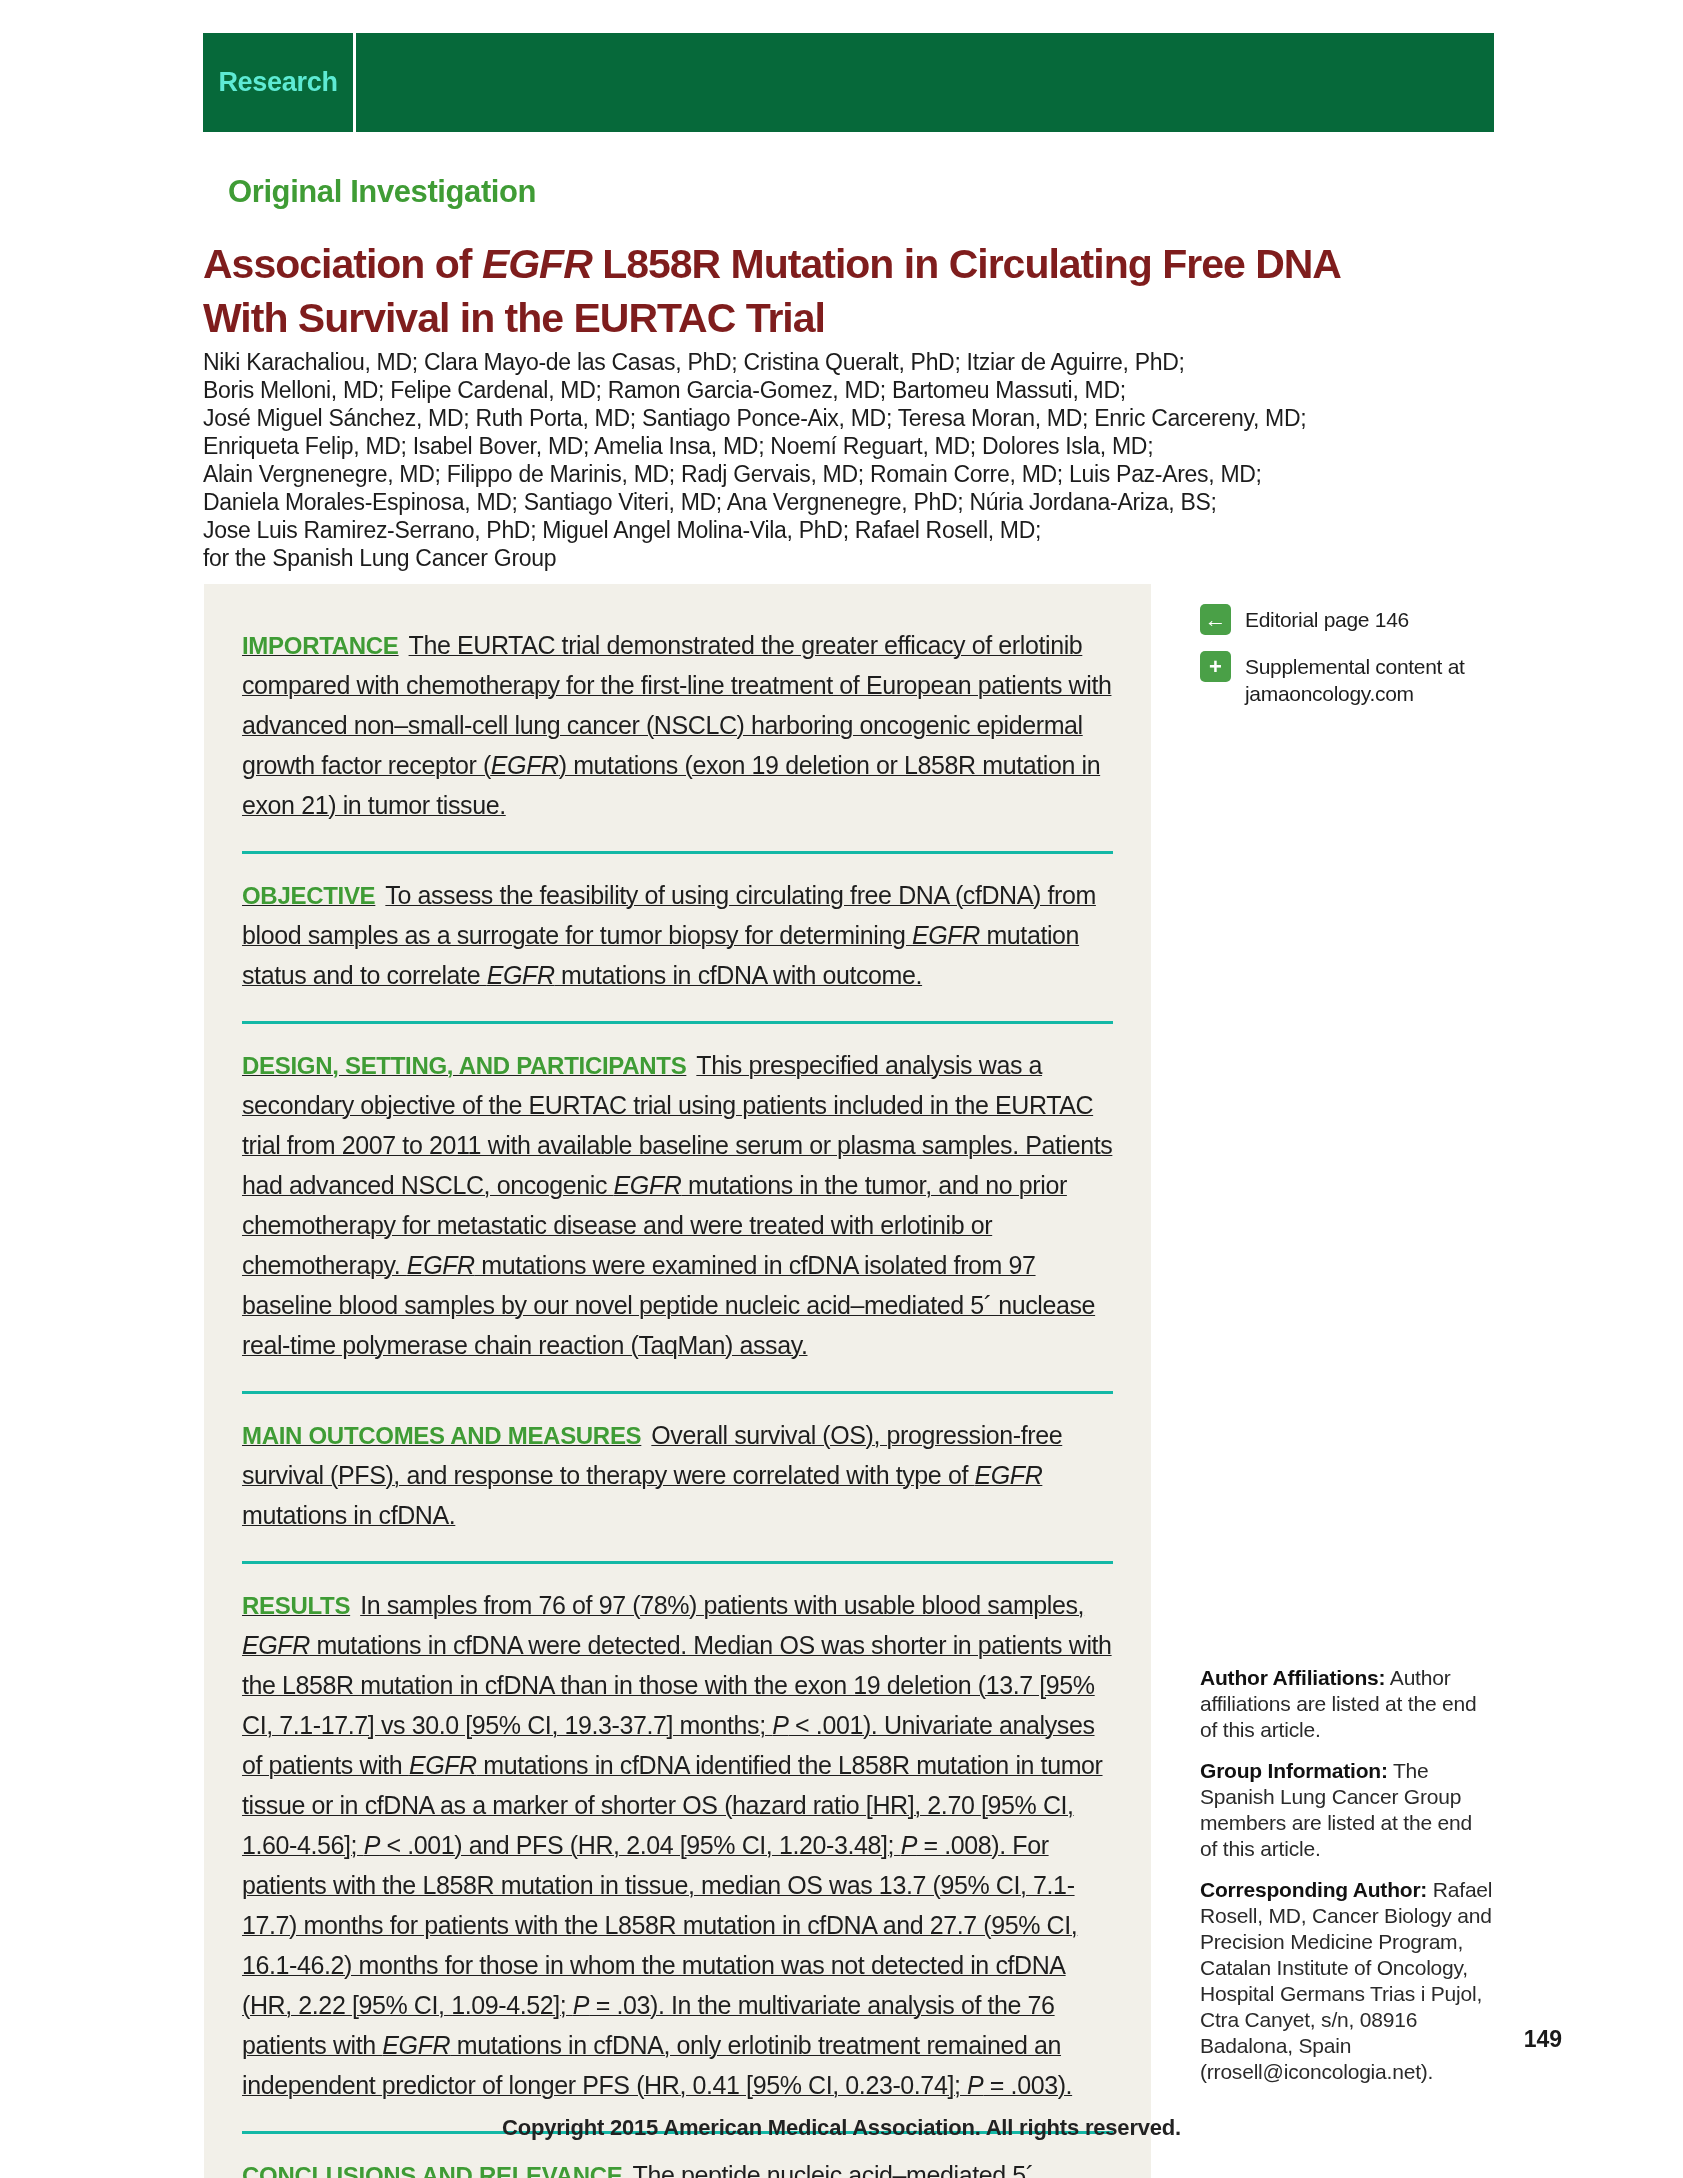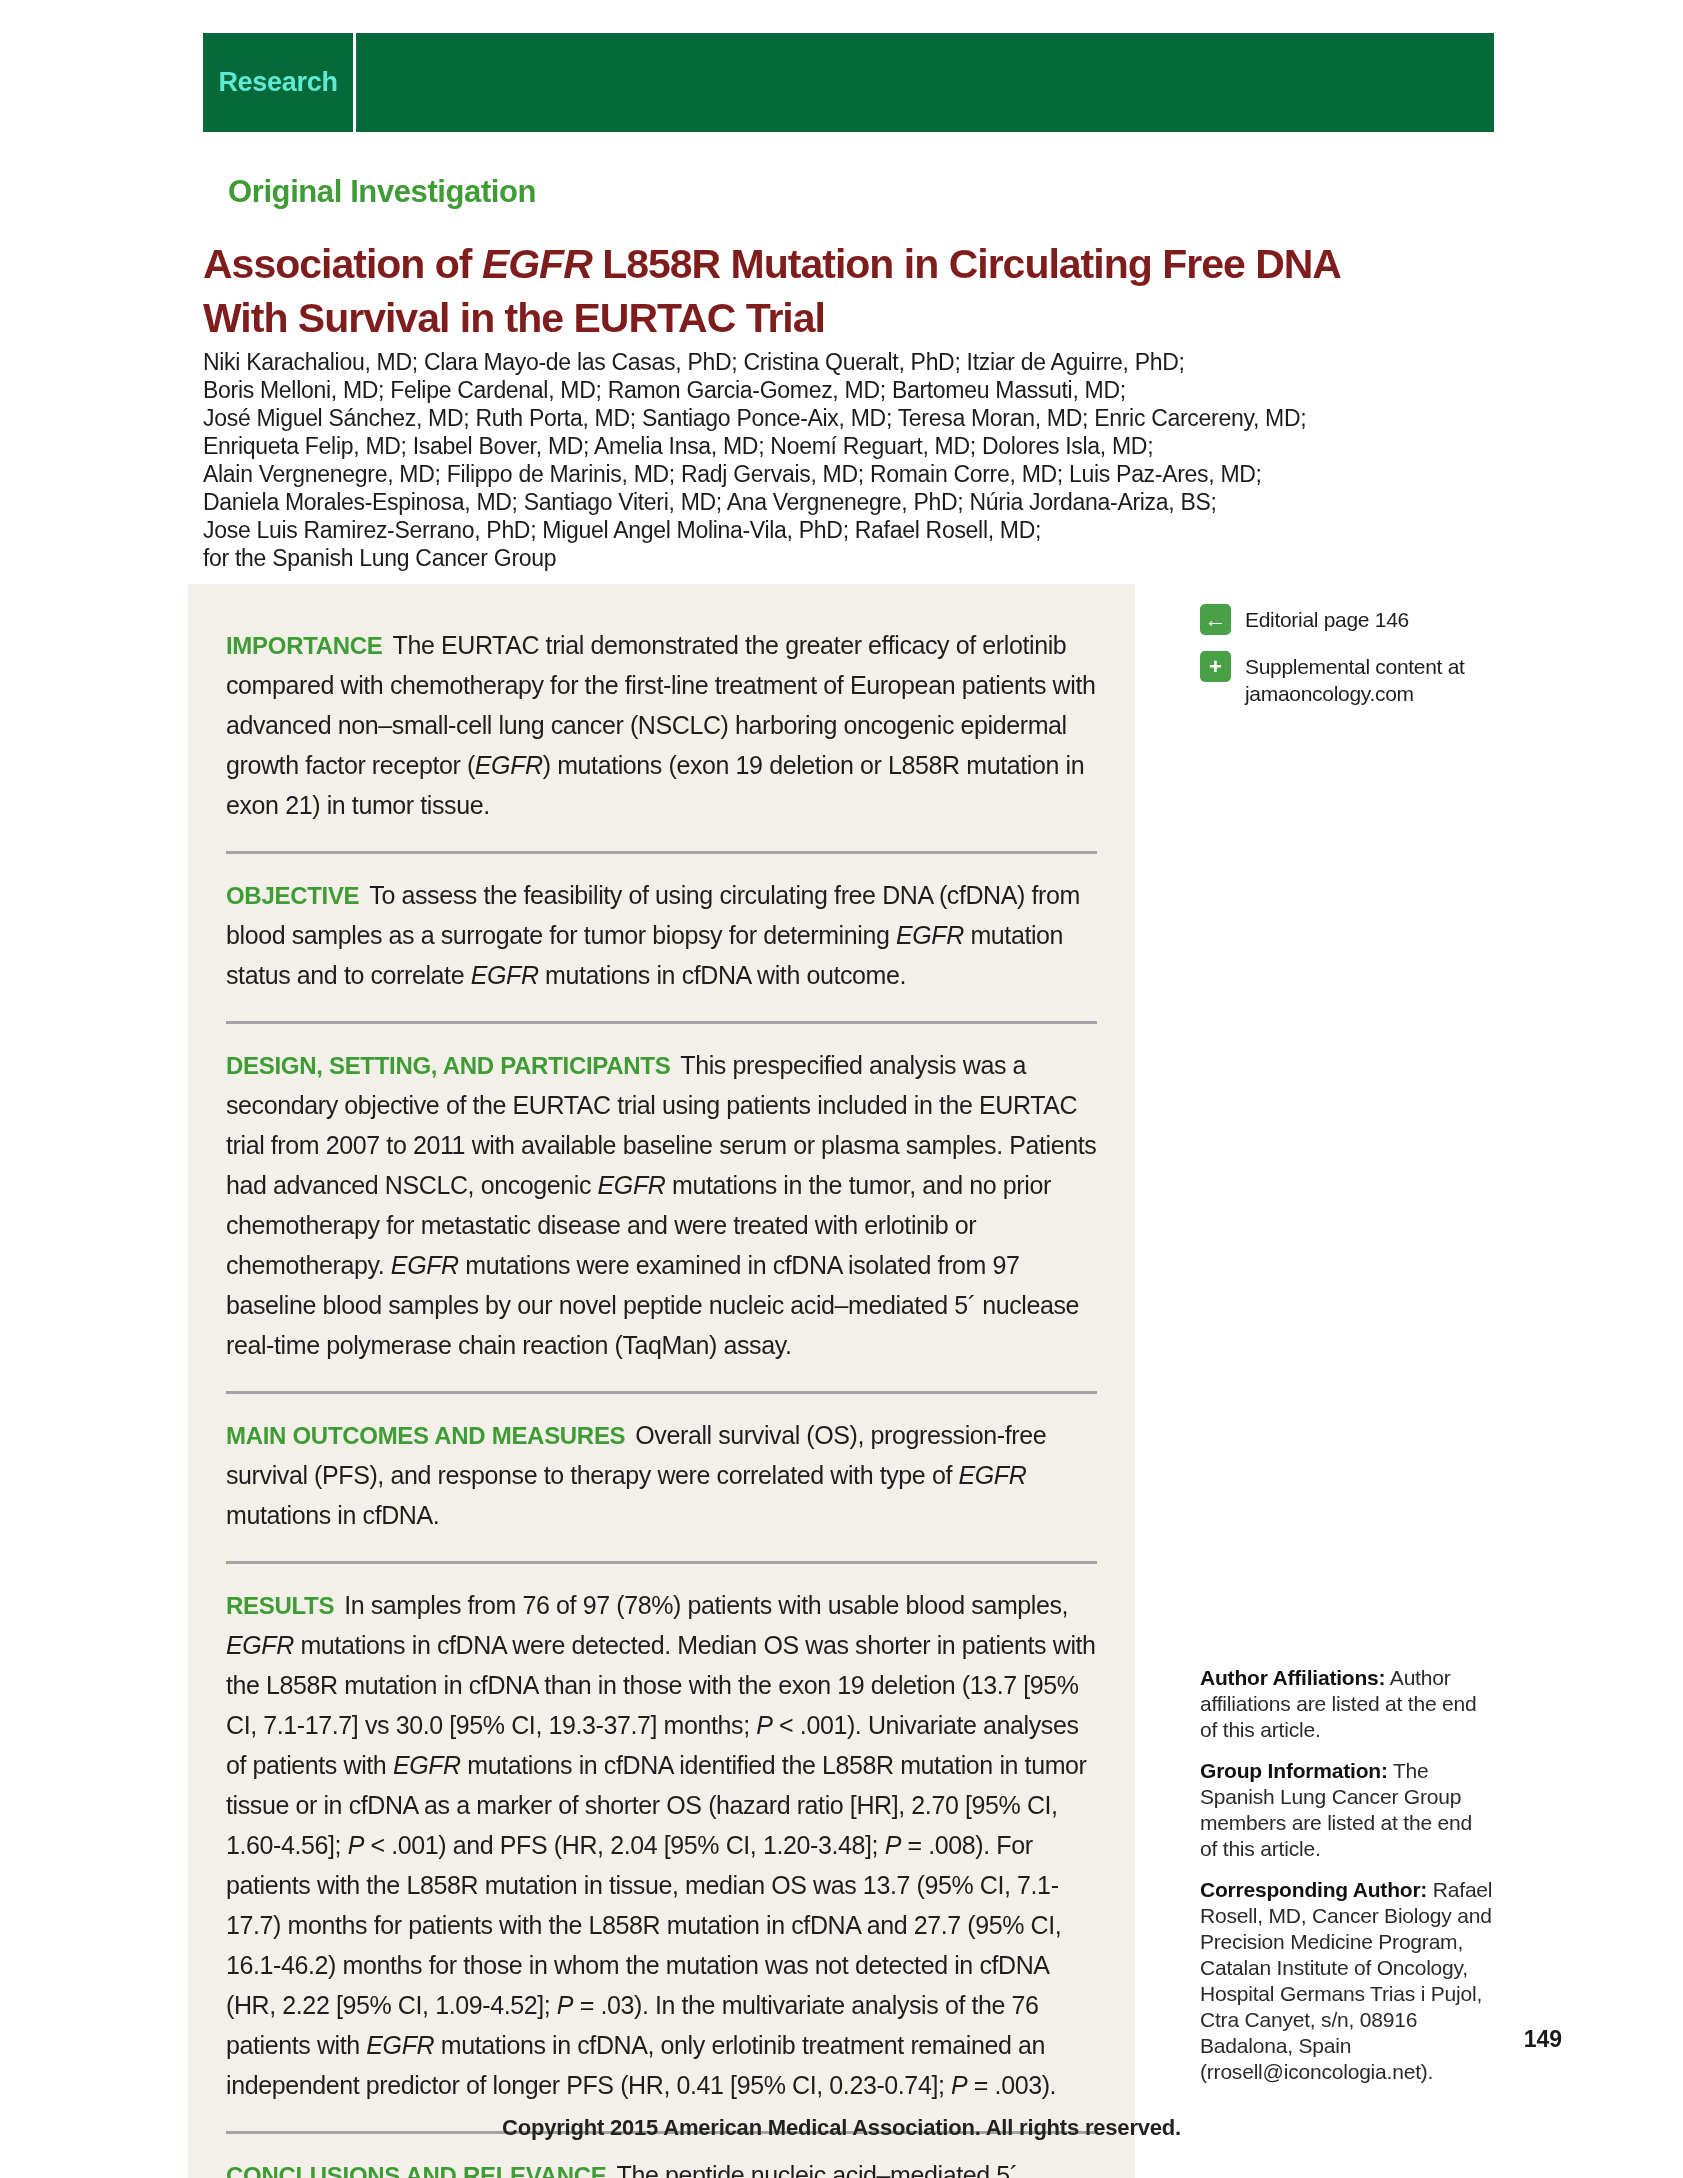--- a/index.html
+++ b/index.html
@@ -24,26 +24,27 @@
   .title{
     position:absolute;left:203px;top:210px;width:1307px;
     font-size:41px;font-weight:700;color:#7f1d1d;line-height:54px;letter-spacing:-1px;
   }
   .title i{font-style:italic;}
   
   .authors{position:absolute;left:203px;top:348px;width:1287px;}
   .authors p{margin:0;font-size:23px;line-height:28px;color:#1c1c1c;letter-spacing:-0.3px;}
   
   .abstract{
-    position:absolute;left:188px;top:584px;width:947px;height:1594px;
+    position:absolute;left:204px;top:584px;width:947px;height:1594px;
     background:var(--abstract-bg);box-sizing:border-box;
     padding:20px 38px 0 38px;
+    text-decoration:underline;
   }
   .abs-section{padding:23px 0 24px 0;}
-  .abs-section + .abs-section{border-top:3px solid #a3a3a3;}
+  .abs-section + .abs-section{border-top:3px solid #14b8a6;}
   .abs-label{
     color:var(--accent-green);font-weight:700;font-size:24px;letter-spacing:-0.3px;
     margin-right:10px;
   }
   .abs-text{font-size:25px;letter-spacing:-0.4px;color:#1e1e1e;}
   .abs-section .body{line-height:36px;margin:0;}
   
   .side-links{position:absolute;left:1200px;top:606px;width:297px;}
   .side-link{display:flex;align-items:flex-start;margin-bottom:18px;cursor:pointer;}
   .side-icon{

